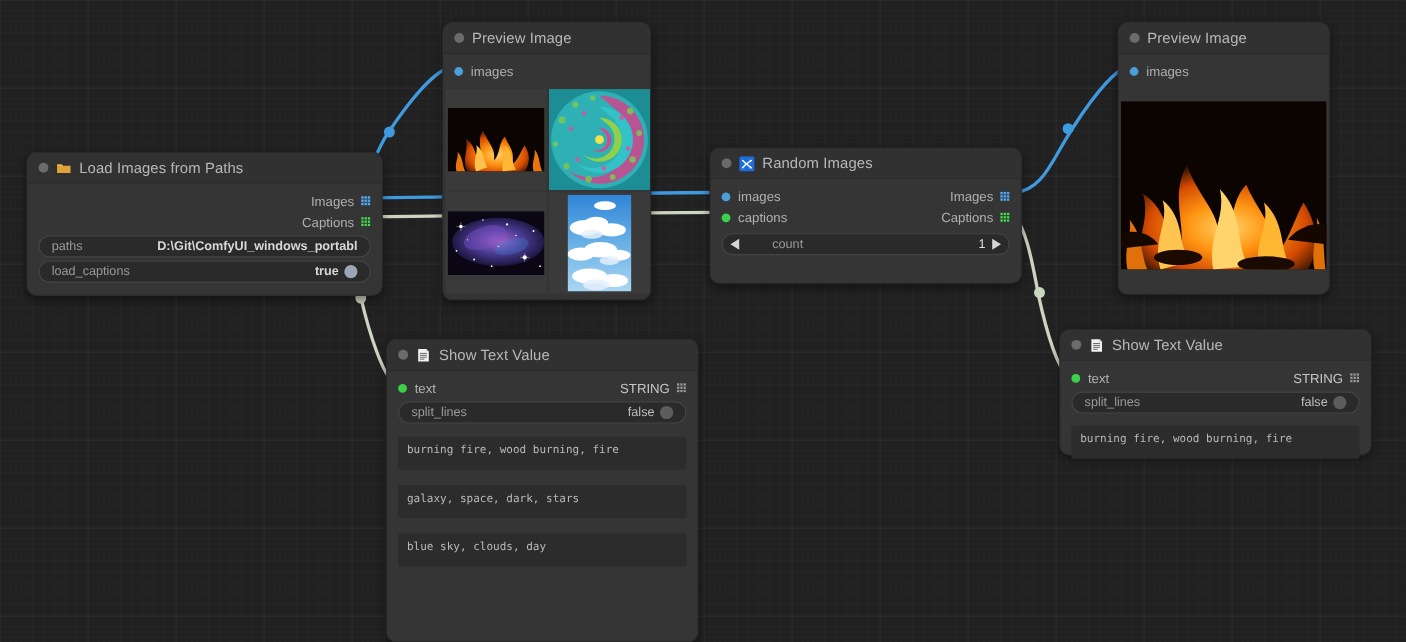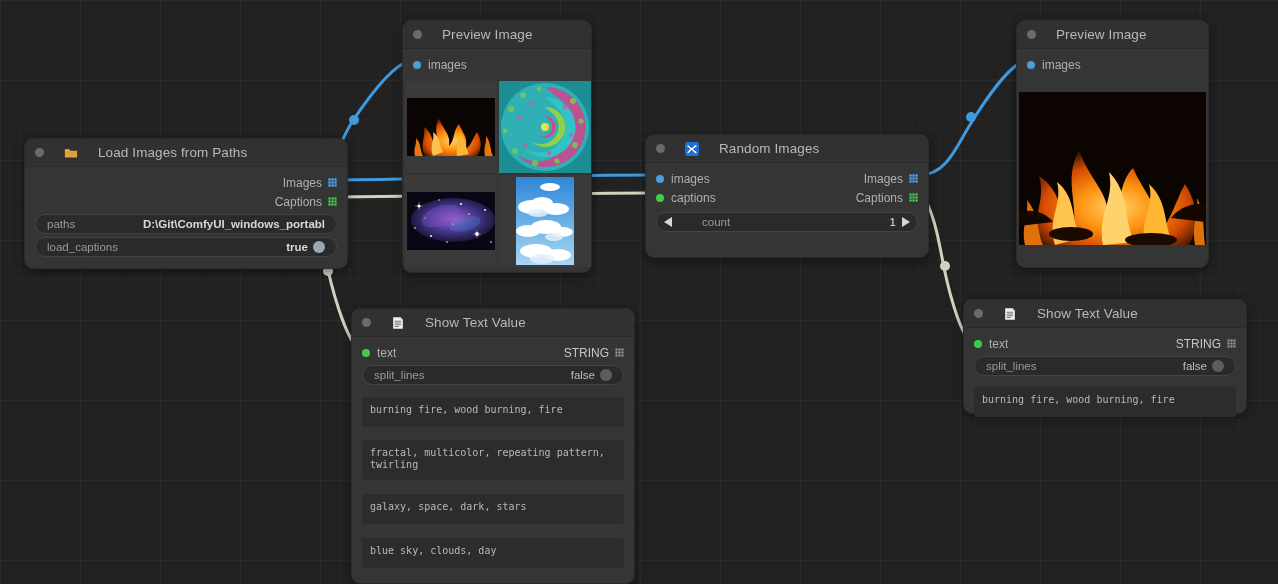--- a/index.html
+++ b/index.html
@@ -23,21 +23,21 @@
 
   
   .node {
     position:absolute; z-index:5;
     background:#353535;
     border:1px solid #2b2b2b;
     border-radius:9px;
     box-shadow:0 3px 9px rgba(0,0,0,0.45);
   }
   .node-header {
-    height:28px; display:flex; align-items:center; gap:20px;
+    height:28px; display:flex; align-items:center; gap:7px;
     padding:0 10px;
     background:#313131;
     border-radius:8px 8px 0 0;
     border-bottom:1px solid #2a2a2a;
   }
   .collapse-dot {
     width:9px; height:9px; border-radius:50%;
     background:#6b6b6b; flex:none;
   }
   .node-title {
@@ -476,21 +476,20 @@
 
       <div class="widget">
         <span class="w-name">split_lines</span>
         <span class="w-right">
           <span class="w-val" style="font-weight:normal;color:#bdbdbd;">false</span>
           <span class="toggle-knob off"></span>
         </span>
       </div>
 
       <div class="textbox" style="margin-top:12px;">burning fire, wood burning, fire</div>
-      <div class="textbox" style="margin-top:13px;">fractal, multicolor, repeating pattern, twirling</div>
       <div class="textbox" style="margin-top:14px;">galaxy, space, dark, stars</div>
       <div class="textbox" style="margin-top:14px;">blue sky, clouds, day</div>
     </div>
   </div>
 
   <div class="node" style="left:963px; top:299px; width:284px; height:115px;">
     <div class="node-header">
       <span class="collapse-dot"></span>
       <svg class="ticon" viewBox="0 0 16 16">
         <path d="M2.5,1.5 L11,1.5 L13.5,4 L13.5,14.5 L2.5,14.5 Z" fill="#f2f2f2"></path>

